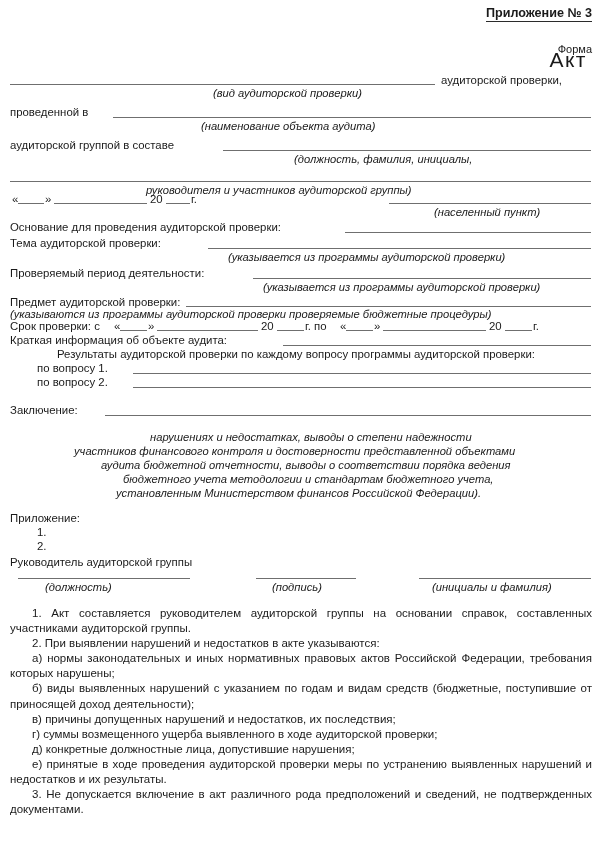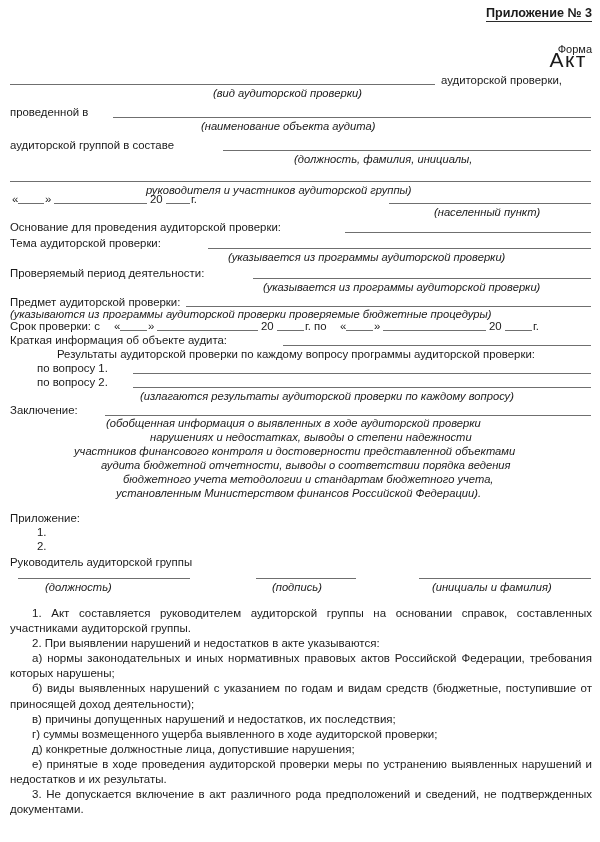--- a/index.html
+++ b/index.html
@@ -153,25 +153,23 @@
   <div class="abs t" style="left:10px; top:333px;">Краткая информация об объекте аудита:</div>
   <div class="rule" style="left:283px; top:345px; width:308px;"></div>
 
   <div class="abs t" style="left:10px; top:347px;padding-left:47px;">Результаты аудиторской проверки по каждому вопросу программы аудиторской проверки:</div>
 
   <div class="abs t" style="left:37px; top:361px;">по вопросу 1.</div>
   <div class="rule" style="left:133px; top:373px; width:458px;"></div>
 
   <div class="abs t" style="left:37px; top:375px;">по вопросу 2.</div>
   <div class="rule" style="left:133px; top:387px; width:458px;"></div>
-  <div class="abs ital" style="left:140px; top:389px;">(излагаются результаты аудиторской проверки по каждому вопросу)</div>
 
   <div class="abs t" style="left:10px; top:403px;">Заключение:</div>
   <div class="rule" style="left:105px; top:415px; width:486px;"></div>
-  <div class="abs ital" style="left:106px; top:416px;">(обобщенная информация о выявленных в ходе аудиторской проверки</div>
   <div class="abs ital" style="left:150px; top:430px;">нарушениях и недостатках, выводы о степени надежности</div>
   <div class="abs ital" style="left:74px; top:444px;">участников финансового контроля и достоверности представленной объектами</div>
   <div class="abs ital" style="left:101px; top:458px;">аудита бюджетной отчетности, выводы о соответствии порядка ведения</div>
   <div class="abs ital" style="left:116px; top:486px;">установленным Министерством финансов Российской Федерации).</div>
   <div class="abs ital" style="left:123px; top:472px;">бюджетного учета методологии и стандартам бюджетного учета,</div>
 
   <div class="abs t" style="left:10px; top:511px;">Приложение:</div>
   <div class="abs t" style="left:37px; top:525px;">1.</div>
   <div class="abs t" style="left:37px; top:539px;">2.</div>
 

